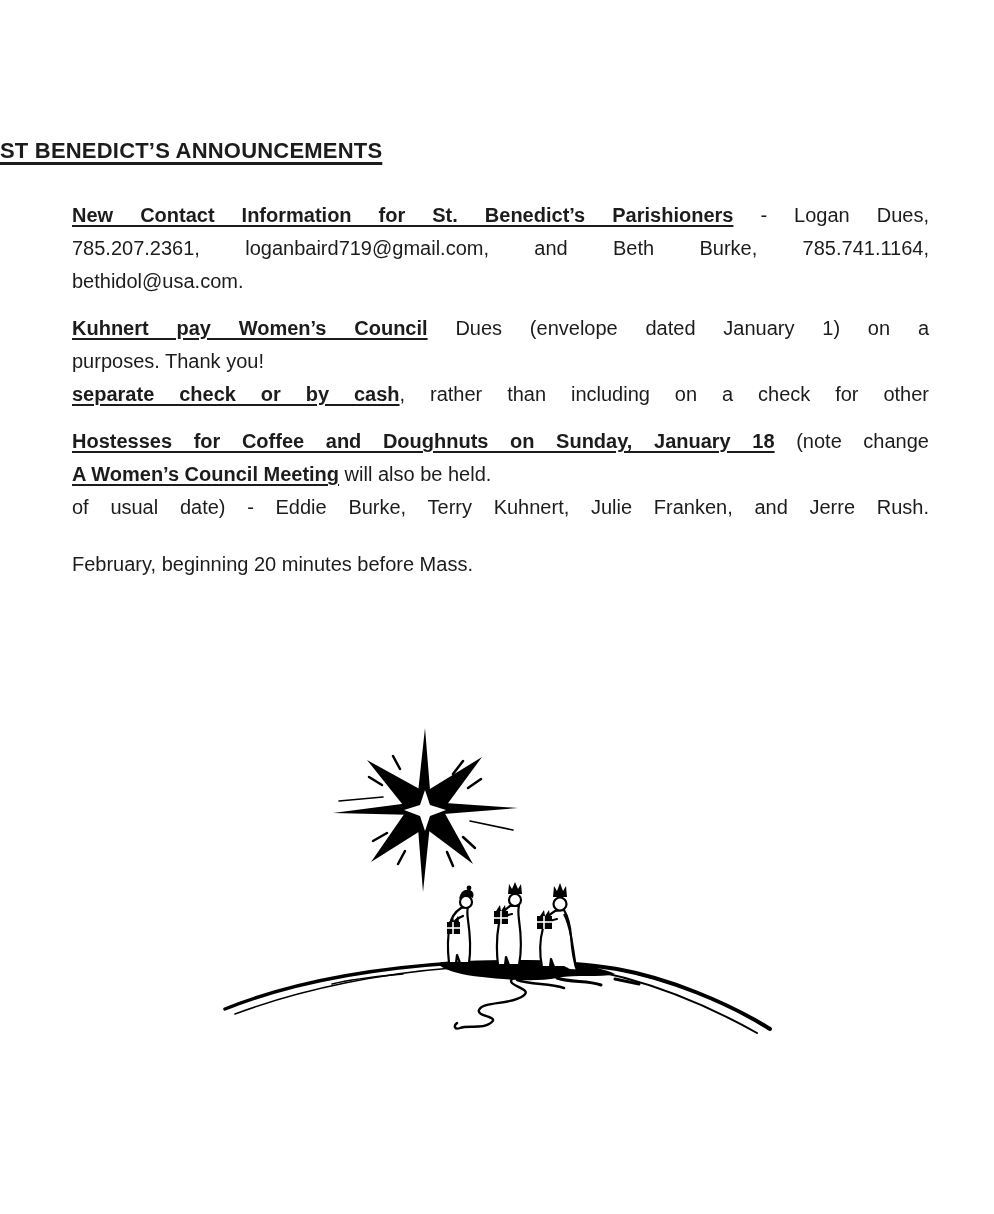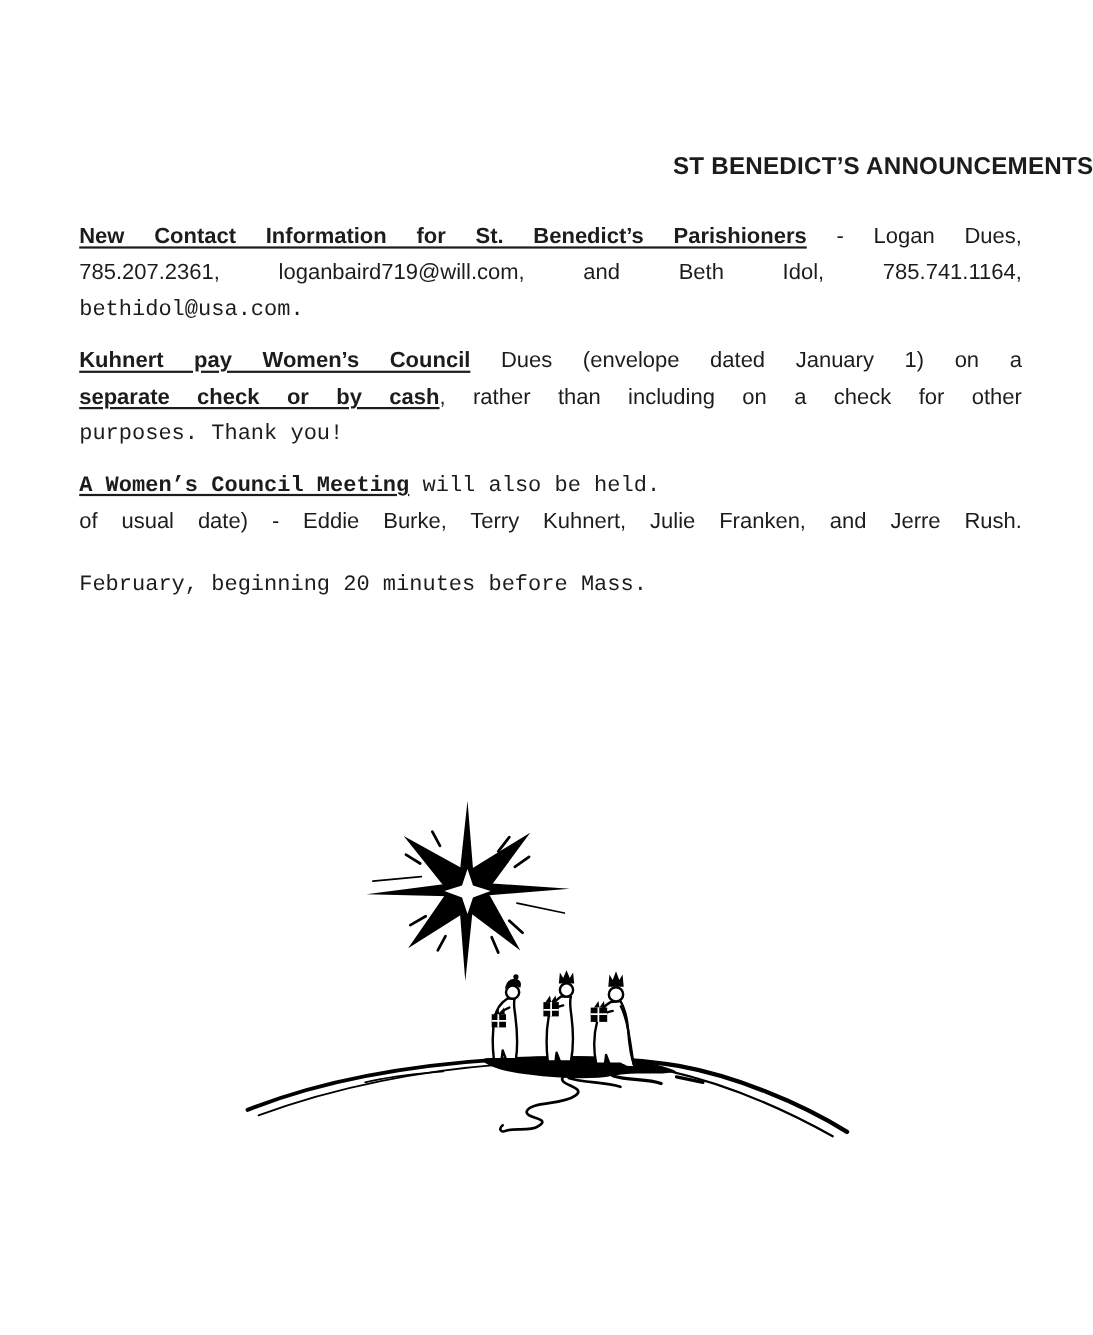--- a/index.html
+++ b/index.html
@@ -6,33 +6,34 @@
   .page{
     position:relative;
     width:994px;height:1214px;
     background:#ffffff;
     font-family:"Liberation Sans",sans-serif;
     color:#1c1c1c;
     overflow:hidden;
   }
   .title{
     position:absolute;top:138px;left:0;width:100%;
-    margin:0;text-align:right;
+    margin:0;text-align:left;
     font-size:22px;font-weight:700;letter-spacing:0.2px;
+    text-decoration:underline;
     text-decoration-thickness:2.5px;
     text-underline-offset:4px;
   }
   .content{
     position:absolute;top:199px;left:72px;width:857px;
     font-size:20px;line-height:33px;
   }
   .para{margin:0 0 14px 0;}
   .para.extra-gap{margin-top:24px;}
   .line{text-align:justify;text-align-last:justify;}
-  .line.last{text-align-last:left;font-family:Liberation Mono, monospace;}
+  .line.last{text-align-last:left;}
   .bu{
     font-weight:700;
     text-decoration:underline;
     text-decoration-thickness:2px;
     text-underline-offset:3px;
   }
   .art{
     position:absolute;top:722px;left:217px;
     width:560px;height:320px;
   }
@@ -42,31 +43,32 @@
 <body>
 
 <div class="page">
 
   <h1 class="title">ST BENEDICT’S ANNOUNCEMENTS</h1>
 
   <div class="content">
 
     <div class="para">
       <div class="line"><span class="bu">New Contact Information for St. Benedict’s Parishioners</span><span> - Logan Dues,</span></div>
-      <div class="line"><span>785.207.2361, loganbaird719@will.com, and Beth Idol, 785.741.1164,</span></div>
+      <div class="line"><span>785.207.2361, loganbaird719@gmail.com, and Beth Burke, 785.741.1164,</span></div>
       <div class="line last"><span>bethidol@usa.com.</span></div>
     </div>
 
     <div class="para">
       <div class="line"><span class="bu">Kuhnert pay Women’s Council</span><span> Dues (envelope dated January 1) on a</span></div>
+      <div class="line last"><span>purposes. Thank you!</span></div>
       <div class="line"><span class="bu">separate check or by cash</span><span>, rather than including on a check for other</span></div>
-      <div class="line last"><span>purposes. Thank you!</span></div>
     </div>
 
     <div class="para">
+      <div class="line"><span class="bu">Hostesses for Coffee and Doughnuts on Sunday, January 18</span><span> (note change</span></div>
       <div class="line last"><span class="bu">A Women’s Council Meeting</span><span> will also be held.</span></div>
       <div class="line"><span>of usual date) - Eddie Burke, Terry Kuhnert, Julie Franken, and Jerre Rush.</span></div>
     </div>
 
     <div class="para extra-gap">
       <div class="line last"><span>February, beginning 20 minutes before Mass.</span></div>
     </div>
 
   </div>
 

